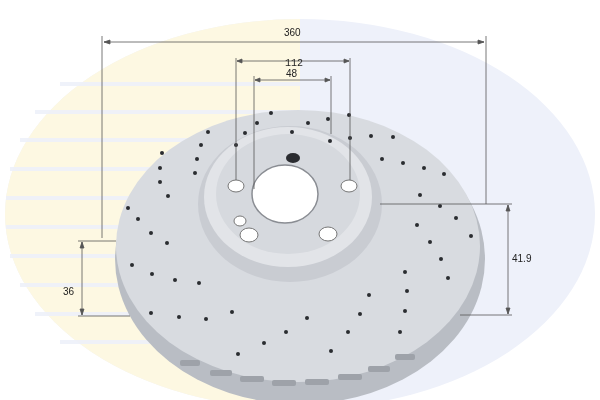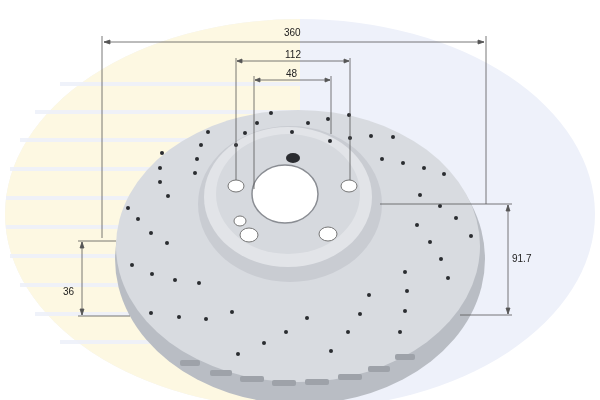--- a/index.html
+++ b/index.html
@@ -147,17 +147,17 @@
 
       <line x1="380" y1="190" x2="512" y2="190"></line>
       <line x1="460" y1="301" x2="512" y2="301"></line>
       <line x1="508" y1="191" x2="508" y2="300"></line>
       <path d="M508,191 l-2,6 l4,0 z"></path>
         <path d="M508,300 l-2,-6 l4,0 z"></path>
     </g>
   </svg>
 
   <span class="dim-label" style="left:284px; top:13px;">360</span>
-  <span class="dim-label" style="left:285px; top:35px;">112</span>
+  <span class="dim-label" style="left:285px; top:44px;font-family:Liberation Mono, monospace;">112</span>
   <span class="dim-label" style="left:286px; top:54px;">48</span>
   <span class="dim-label" style="left:63px; top:272px;">36</span>
-  <span class="dim-label" style="left:512px; top:239px;">91.7</span>
+  <span class="dim-label" style="left:512px; top:239px;">41.9</span>
 </div>
 
 </body></html>

